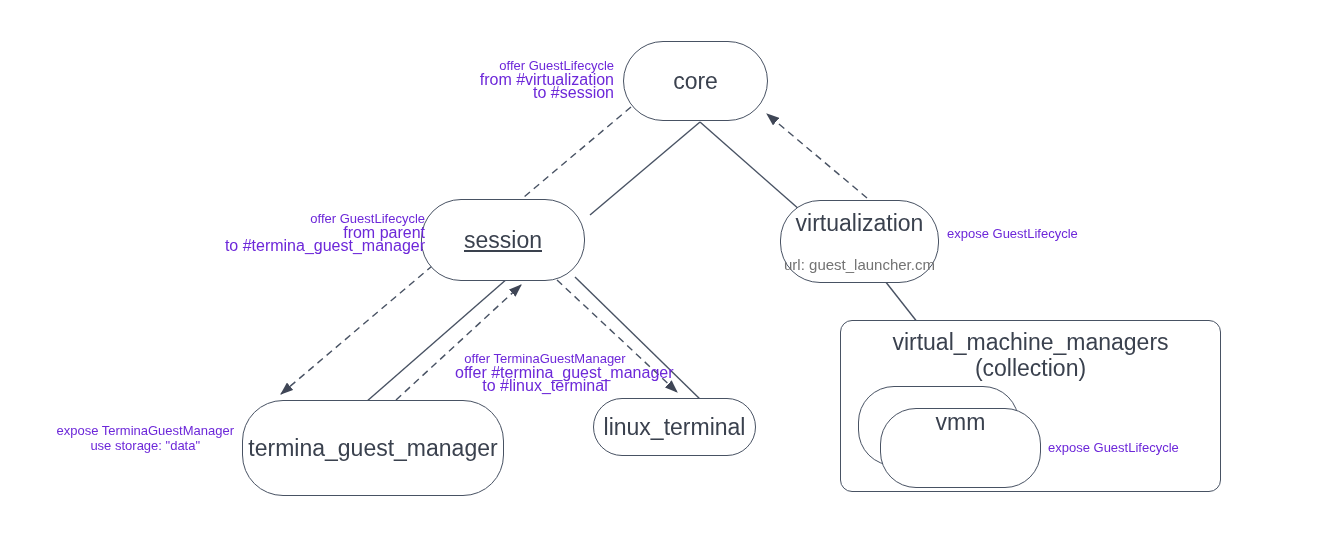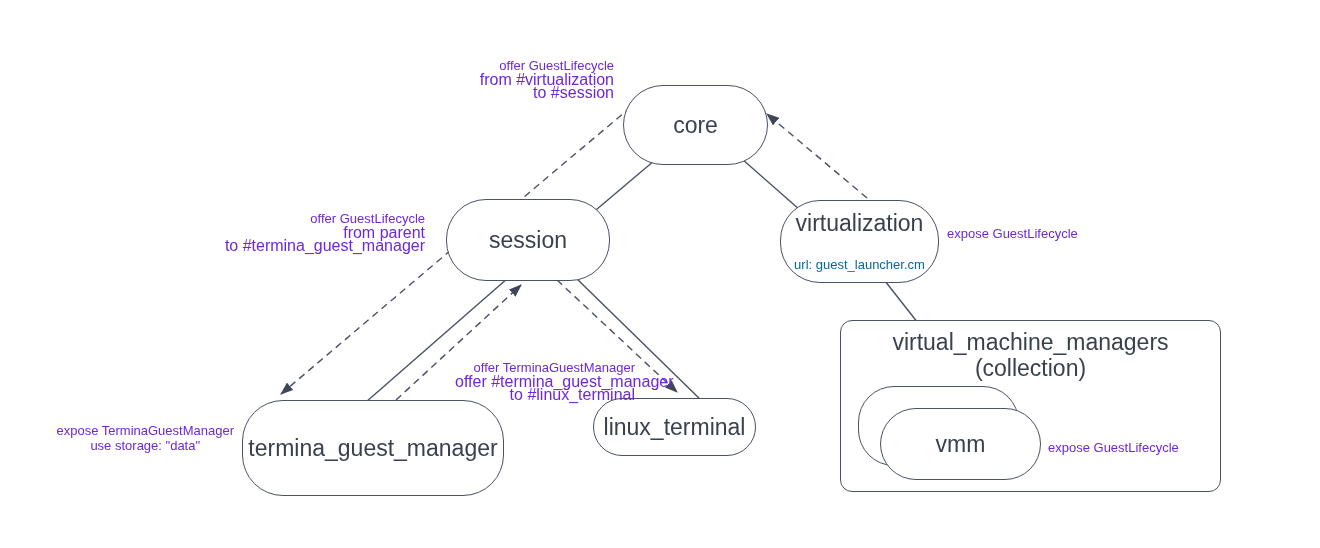--- a/index.html
+++ b/index.html
@@ -14,57 +14,57 @@
   .edge-solid  { stroke:#485263; stroke-width:1.4; fill:none; }
   .edge-dashed { stroke:#485263; stroke-width:1.4; fill:none; stroke-dasharray:7 5; }
 
   .node {
     position:absolute; box-sizing:border-box; z-index:2;
     background:#ffffff; border:1.6px solid #485263;
     display:flex; flex-direction:column; align-items:center; justify-content:center;
     text-align:center;
   }
   .node-label { font-size:23px; line-height:26px; color:#3a414e; }
-  .node-sublabel { font-size:13px; line-height:16px; margin-top:21px; color:#0369a1; }
+  .node-sublabel { font-size:15px; line-height:16px; margin-top:21px; color:#737373; }
 
-  #node-core      { left:623px; top:41px;  width:145px; height:80px; border-radius:40px;margin-top:44px; }
-  #node-session   { left:446px; top:199px; width:164px; height:82px; border-radius:40px; }
+  #node-core      { left:623px; top:41px;  width:145px; height:80px; border-radius:40px; }
+  #node-session   { left:421px; top:199px; width:164px; height:82px; border-radius:40px;text-decoration:underline; }
   #node-virtualization { left:780px; top:200px; width:159px; height:83px; border-radius:40px; }
   #node-termina   { left:242px; top:400px; width:262px; height:96px; border-radius:41px; }
   #node-linux     { left:593px; top:398px; width:163px; height:58px; border-radius:40px; }
 
   #collection-box {
     position:absolute; box-sizing:border-box; z-index:2;
     left:840px; top:320px; width:381px; height:172px;
     background:#ffffff; border:1.6px solid #485263; border-radius:12px;
   }
   .collection-title { margin-top:8px; text-align:center; font-size:23px; line-height:26px; }
   #vmm-back {
     position:absolute; z-index:3; box-sizing:border-box;
     left:858px; top:386px; width:161px; height:80px; border-radius:36px;
     background:#ffffff; border:1.6px solid #485263;
   }
   #node-vmm {
     position:absolute; z-index:4; box-sizing:border-box;
-    left:880px; top:408px; width:161px; height:72px; border-radius:36px;
+    left:880px; top:408px; width:161px; height:80px; border-radius:36px;
     background:#ffffff; border:1.6px solid #485263;
-    display:flex; align-items:center; justify-content:center;
+    display:flex; justify-content:center;
   }
 
   .ann { position:absolute; z-index:5; color:#6d28d9; white-space:nowrap; }
   .ann .l1 { font-size:13px; line-height:15px; }
   .ann .l2 { font-size:16px; line-height:13px; }
   .ar { text-align:right; }
   .ac { text-align:center; }
 
   #ann-core-offer        { right:706px;  top:58px; }
   #ann-session-offer     { right:895px;  top:211px; }
   #ann-virt-expose       { left:947px;   top:226px; }
   #ann-termina-expose    { right:1086px; top:423px;text-align:center; }
-  #ann-terminal-offer    { left:455px;   top:360px; width:180px;text-align:right; }
+  #ann-terminal-offer    { left:455px;   top:351px; width:180px; }
   #ann-vmm-expose        { left:1048px;  top:440px; }
 </style>
 </head>
 <body>
 
 <svg id="edges" viewBox="0 0 1320 548" xmlns="http://www.w3.org/2000/svg">
   <defs>
     <marker id="ah" viewBox="0 0 12 9" refX="11" refY="4.5" markerWidth="13" markerHeight="10" orient="auto" markerUnits="userSpaceOnUse">
       <path d="M0,0 L12,4.5 L0,9 Z" fill="#3f4656"></path>
     </marker>

